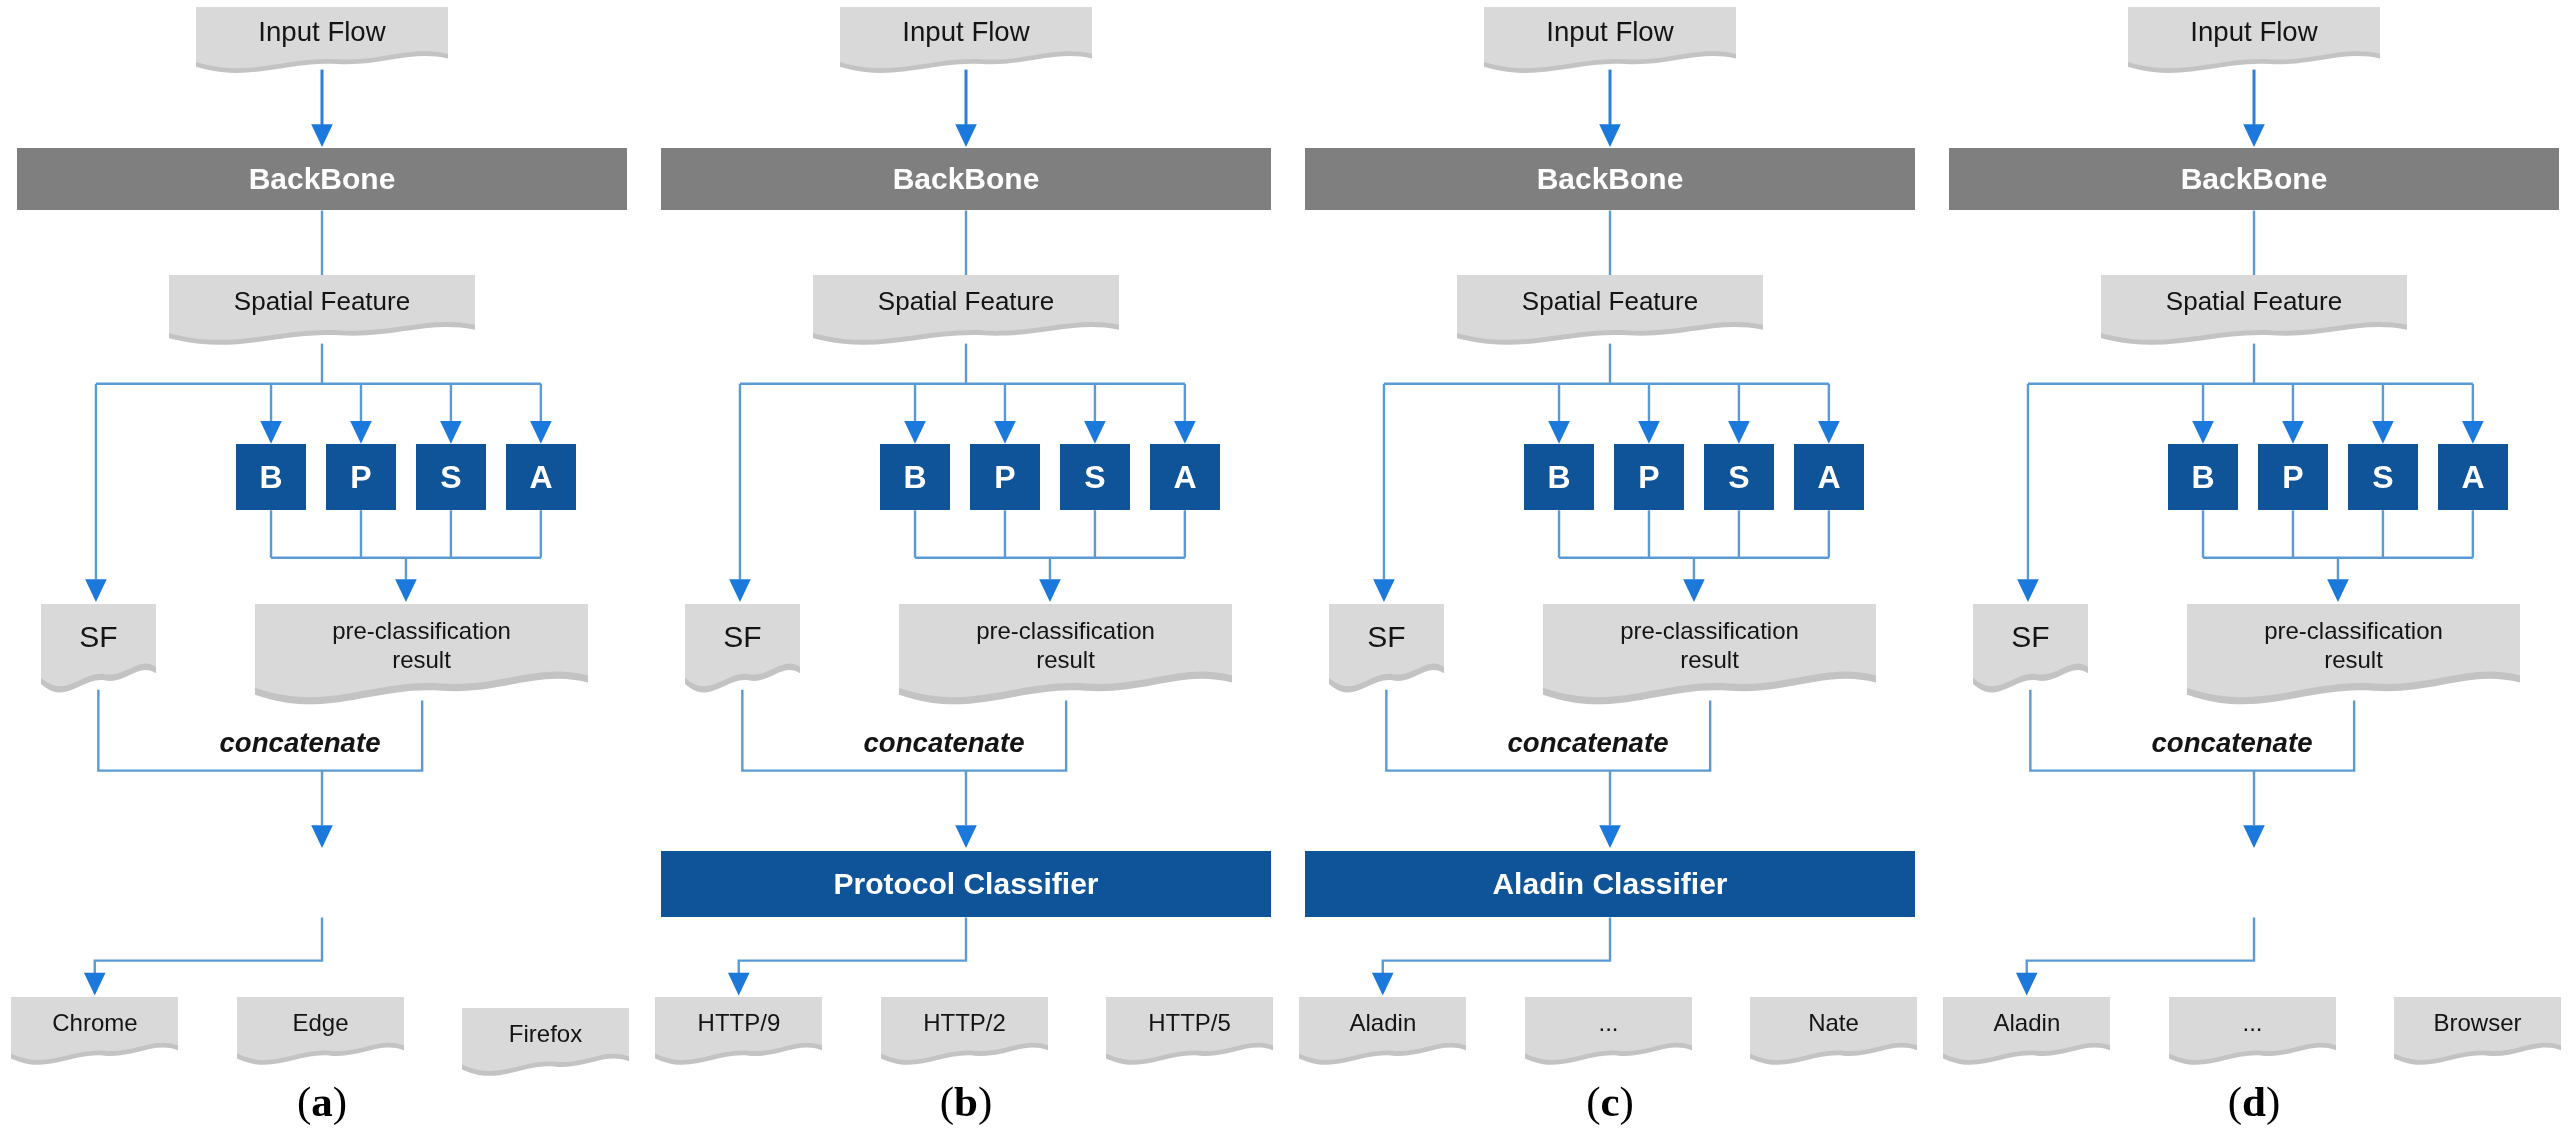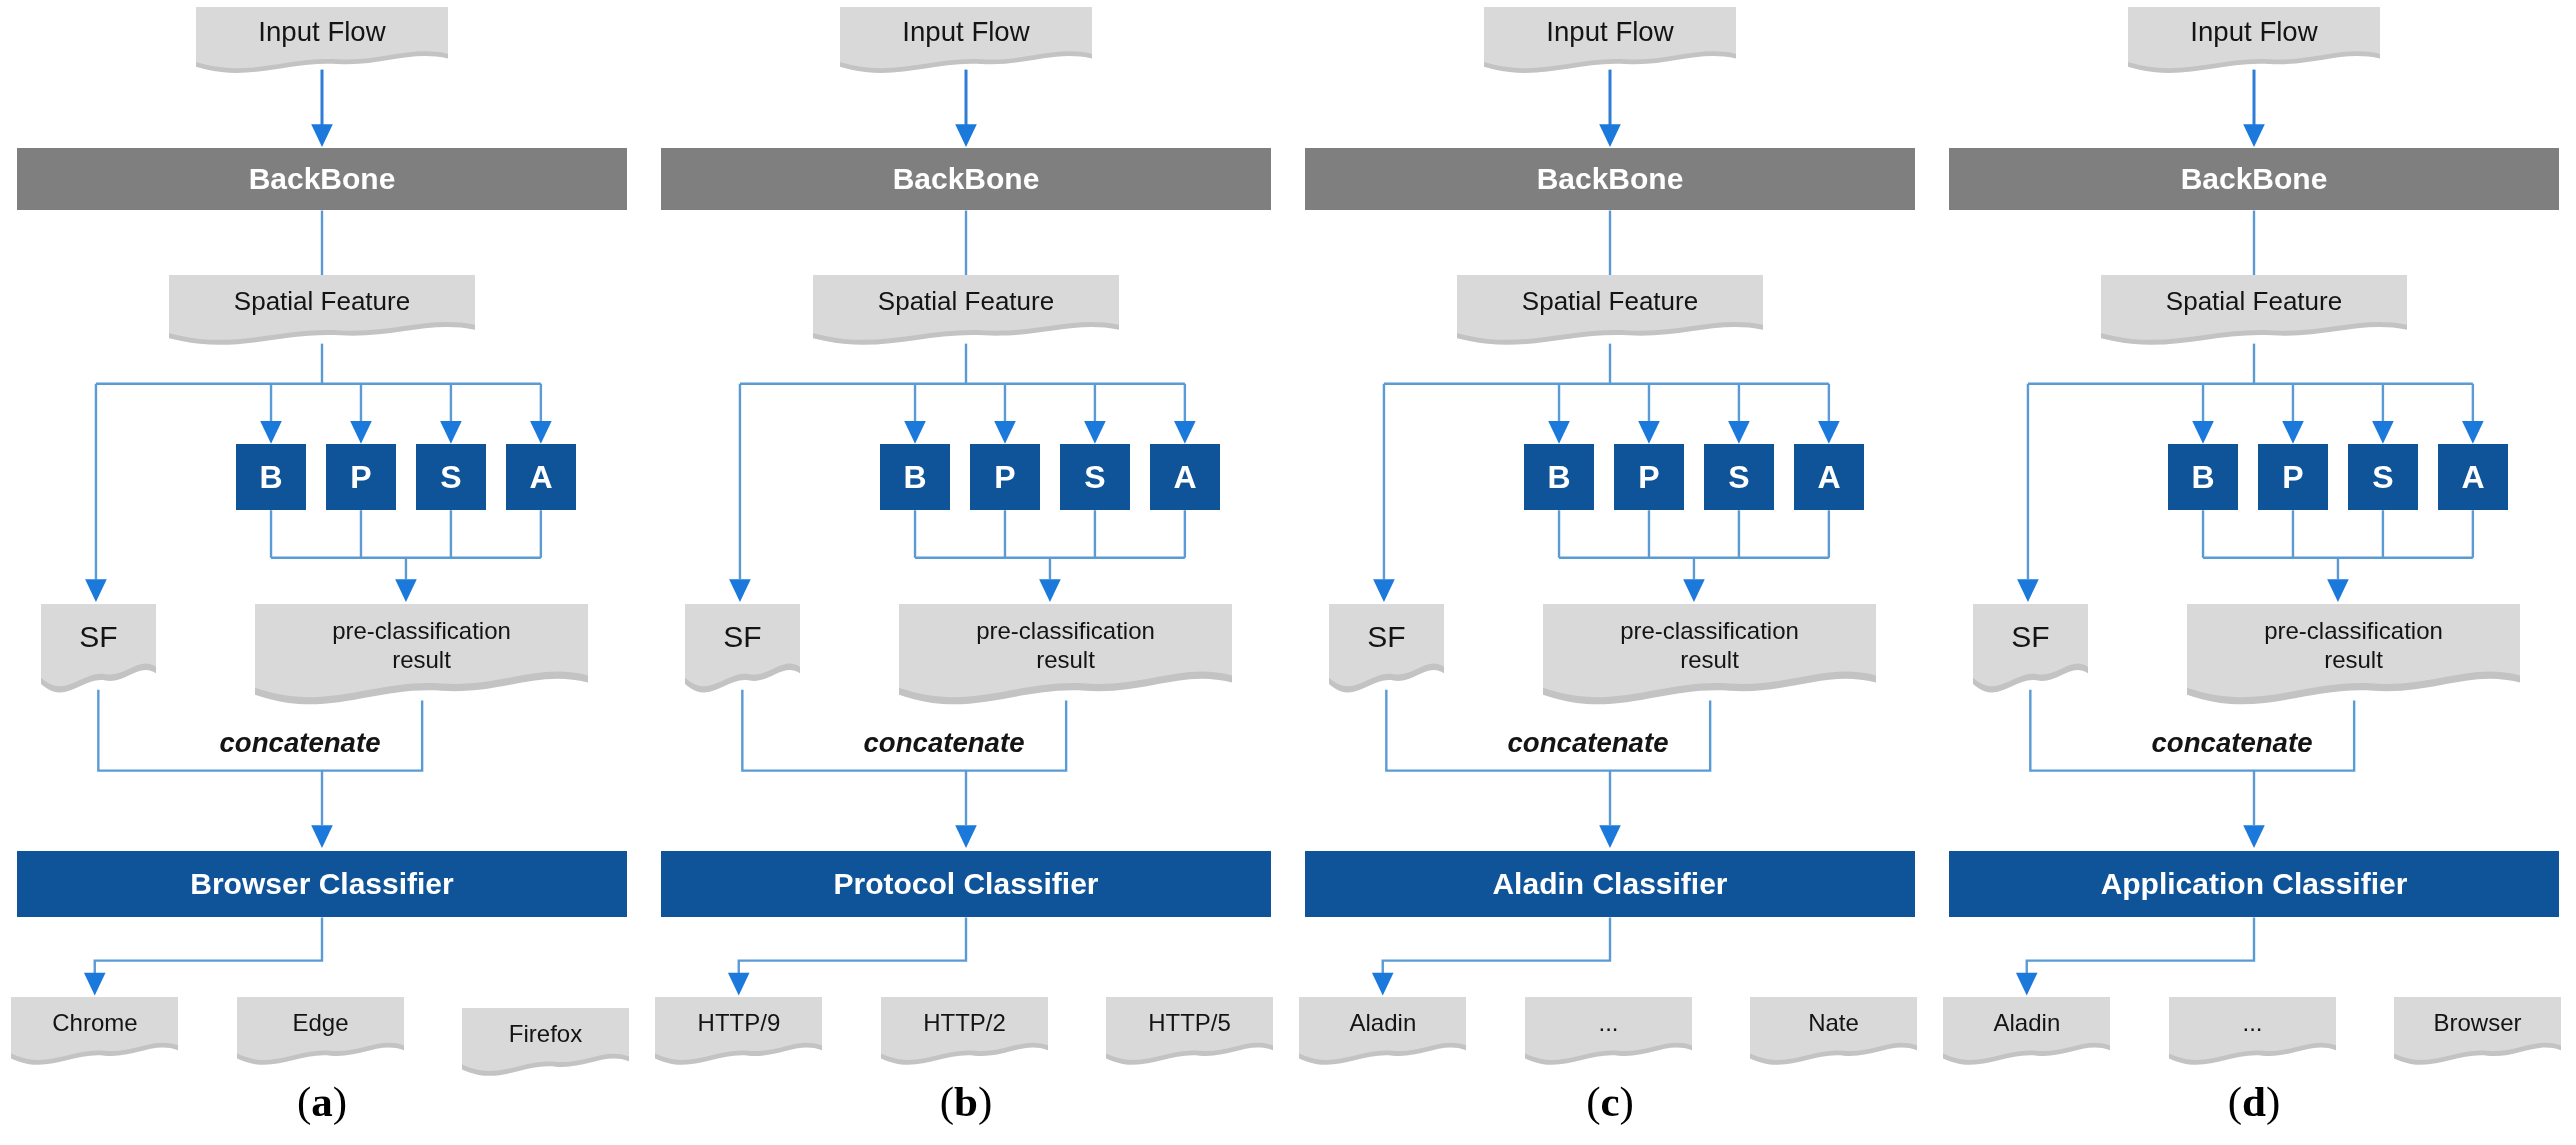--- a/index.html
+++ b/index.html
@@ -109,21 +109,20 @@
           <use href="#wave-main" class="wave-fl"></use>
         </svg>
       <span class="flag-text">
           <span class="pline">pre-classification</span>
           <span class="pline">result</span>
         </span>
     </div>
 
     <div class="concatenate" style="left:180px;top:727px;width:240px">concatenate</div>
 
-    <div class="bar classifier" style="left:17px;top:851px;width:610px;height:66px">Browser Classifier</div>
 
     <div class="flag out" style="left:11.4px;top:997px;width:167px;height:69px">
       <svg viewBox="0 0 300 100" preserveAspectRatio="none">
           <use href="#wave-shadow" class="wave-sh"></use>
           <use href="#wave-main" class="wave-fl"></use>
         </svg>
       <span class="flag-text">Chrome</span>
     </div>
     <div class="flag out" style="left:237px;top:997px;width:167px;height:69px">
       <svg viewBox="0 0 300 100" preserveAspectRatio="none">
@@ -409,21 +408,20 @@
           <use href="#wave-main" class="wave-fl"></use>
         </svg>
       <span class="flag-text">
           <span class="pline">pre-classification</span>
           <span class="pline">result</span>
         </span>
     </div>
 
     <div class="concatenate" style="left:180px;top:727px;width:240px">concatenate</div>
 
-    <div class="bar classifier" style="left:17px;top:851px;width:610px;height:66px">Application Classifier</div>
 
     <div class="flag out" style="left:11.4px;top:997px;width:167px;height:69px">
       <svg viewBox="0 0 300 100" preserveAspectRatio="none">
           <use href="#wave-shadow" class="wave-sh"></use>
           <use href="#wave-main" class="wave-fl"></use>
         </svg>
       <span class="flag-text">Aladin</span>
     </div>
     <div class="flag out" style="left:237px;top:997px;width:167px;height:69px">
       <svg viewBox="0 0 300 100" preserveAspectRatio="none">

